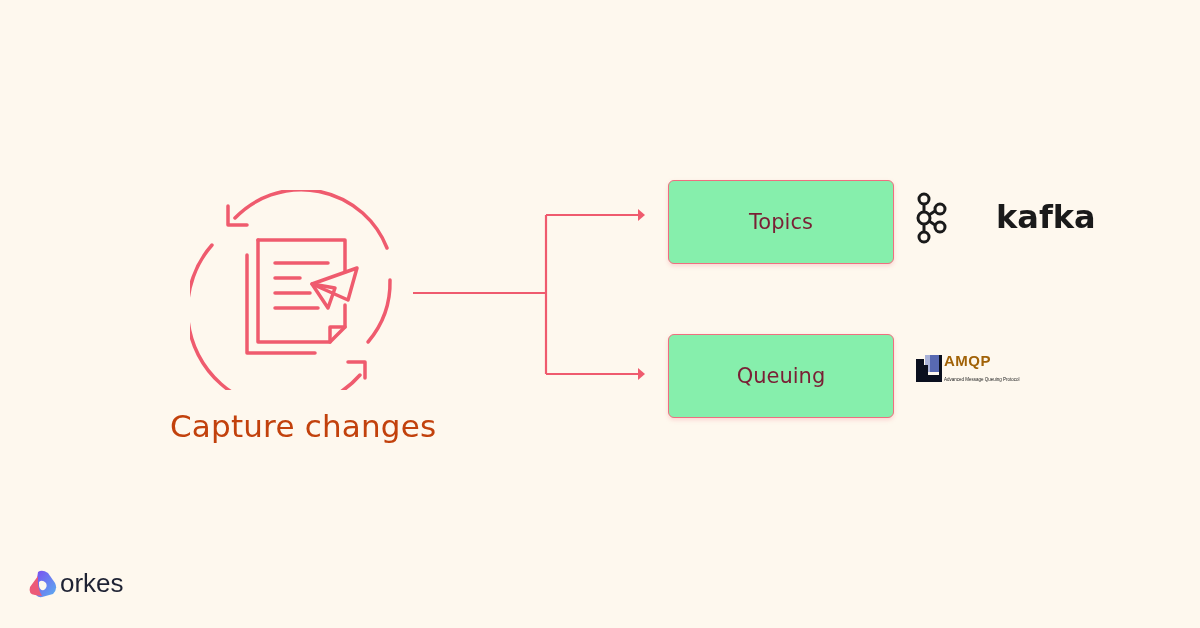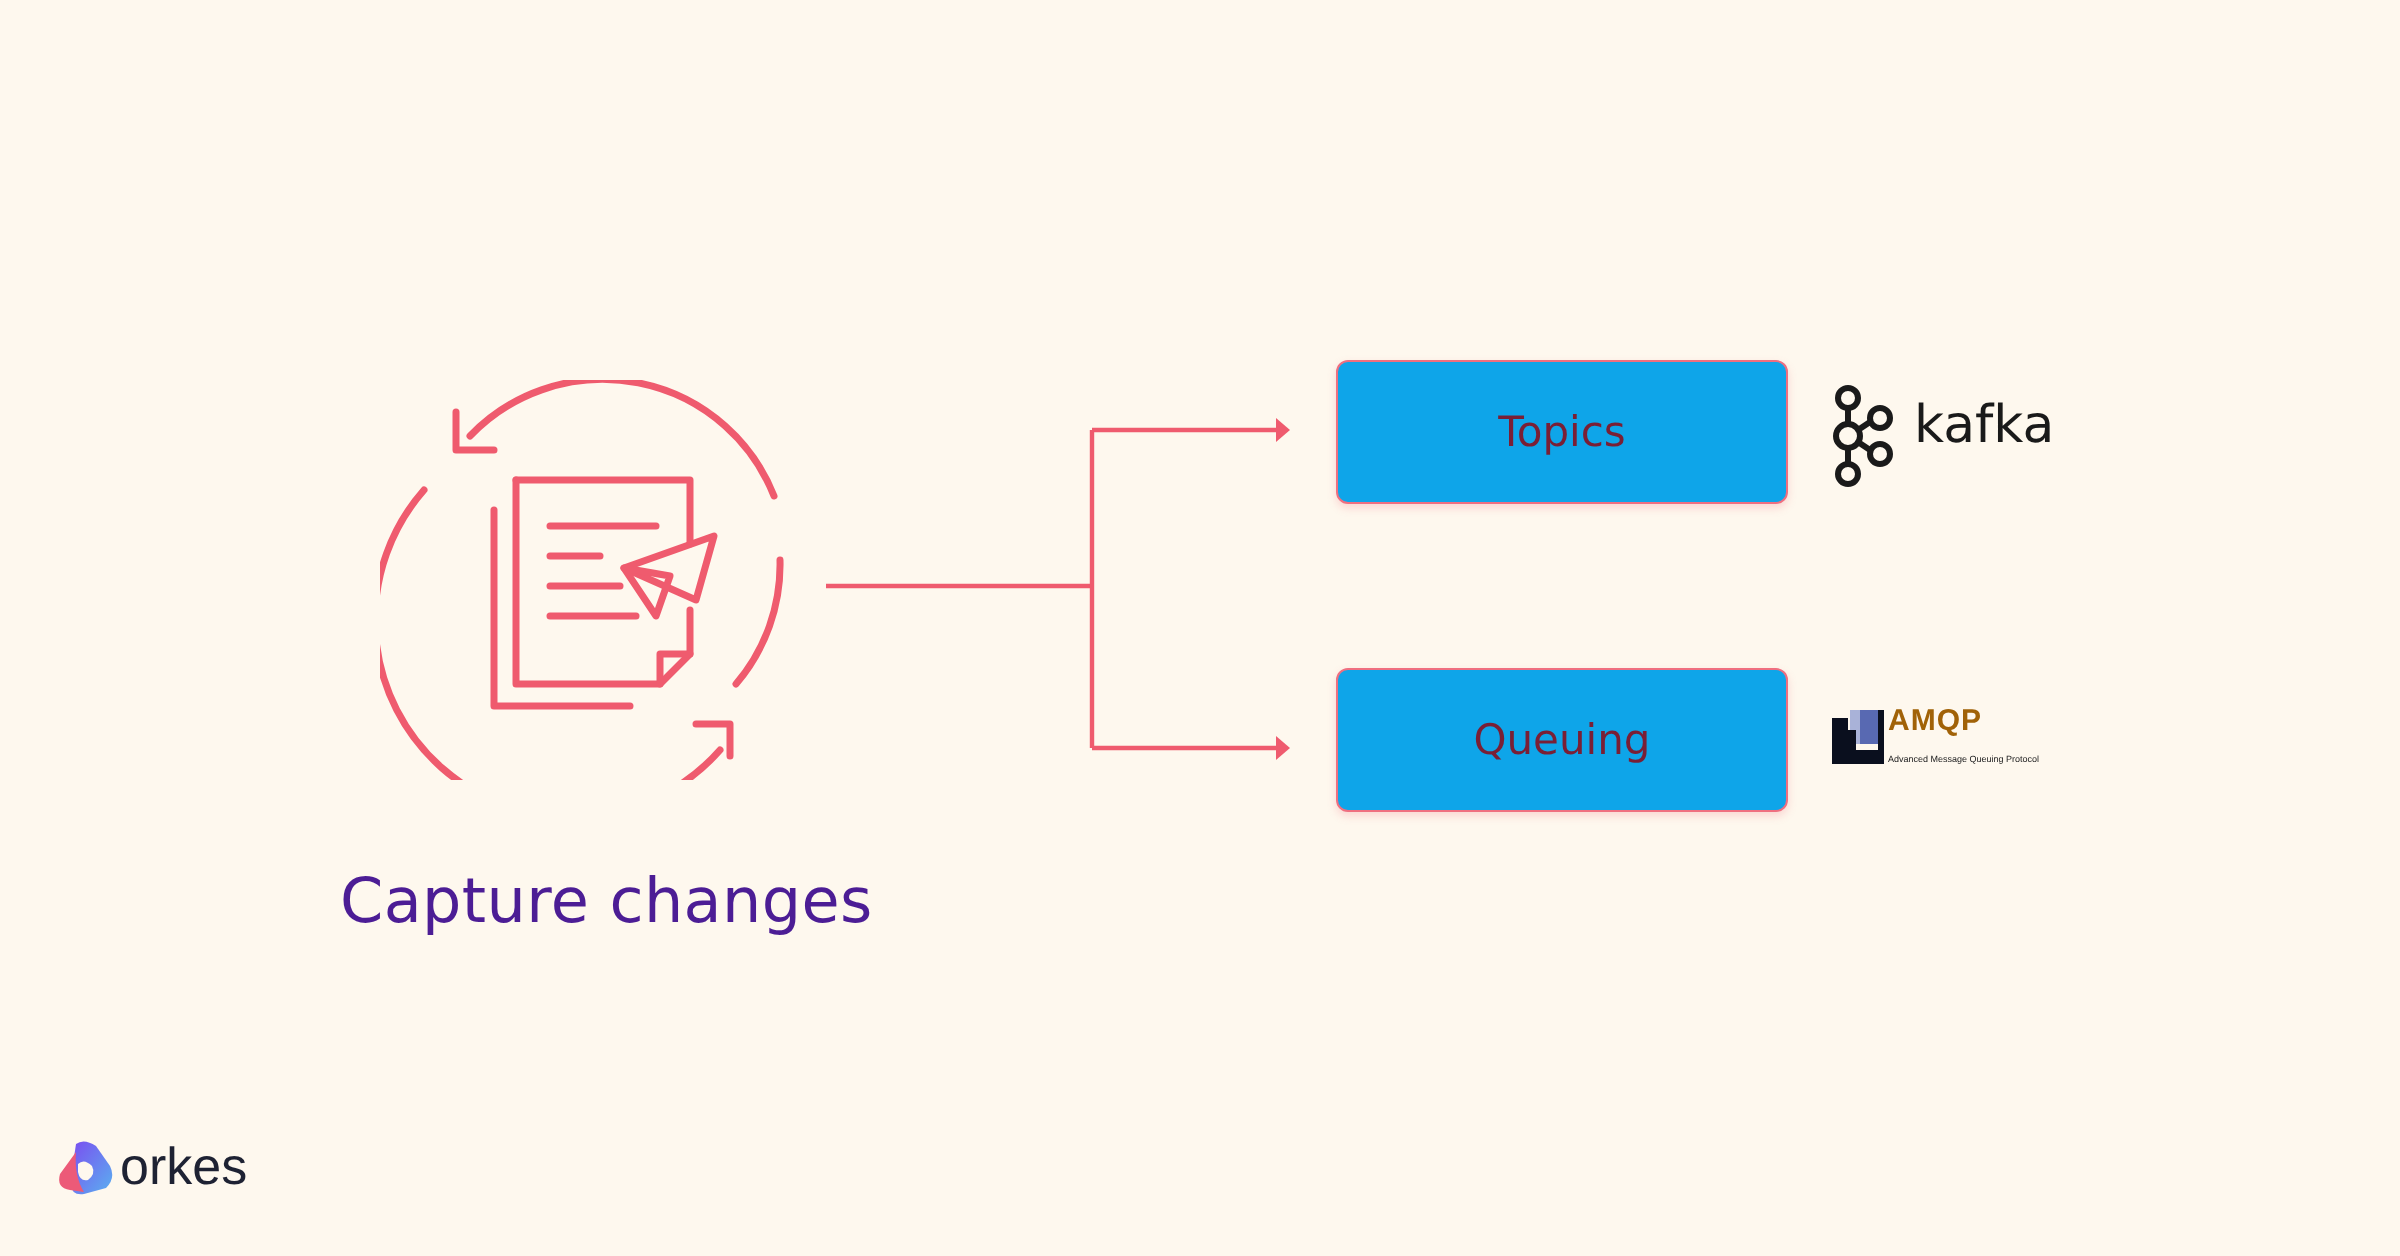--- a/index.html
+++ b/index.html
@@ -1,20 +1,20 @@
 <!DOCTYPE html>
 <html><head>
 <meta charset="utf-8">
 <style>
   html, body { margin:0; padding:0; }
   body { width:1200px; height:628px; background:#fef8ee; position:relative; overflow:hidden; font-family:"DejaVu Sans", sans-serif; }
   .abs { position:absolute; }
-  .box { position:absolute; width:226px; height:72px; background:#0ea5e9; border:1.5px solid #ef6f80; border-radius:6px; box-shadow:0 2px 4px rgba(239,111,128,0.25); display:flex; align-items:center; justify-content:center; color:#7a1f35; font-size:21px; box-sizing:border-box; }
-  .caption { position:absolute; left:170px; top:408px; font-size:31px; color:#4c1d95; letter-spacing:0.2px;margin-top:25px; }
-  .kafka-text { position:absolute; left:957px; top:198px; font-size:26px; color:#1a1a1a; font-weight:400; }
+  .box { position:absolute; width:226px; height:84px; background:#86efac; border:1.5px solid #ef6f80; border-radius:6px; box-shadow:0 2px 4px rgba(239,111,128,0.25); display:flex; align-items:center; justify-content:center; color:#7a1f35; font-size:21px; box-sizing:border-box; }
+  .caption { position:absolute; left:170px; top:408px; font-size:31px; color:#c2410c; letter-spacing:0.2px; }
+  .kafka-text { position:absolute; left:996px; top:198px; font-size:32px; color:#1a1a1a; font-weight:700; }
   .amqp-text { position:absolute; left:944px; top:352px; font-size:15px; font-weight:bold; color:#a16207; letter-spacing:0.5px; font-family:"Liberation Sans", sans-serif; }
   .amqp-sub { position:absolute; left:944px; top:377px; font-size:4.5px; color:#222; font-family:"Liberation Sans", sans-serif; white-space:nowrap; }
   .orkes-text { position:absolute; left:60px; top:568px; font-size:26px; font-weight:normal; color:#1e2233; font-family:"Liberation Sans", sans-serif; }
 </style>
 </head>
 <body>
 
 <svg class="abs" style="left:190px;top:190px" width="220" height="200" viewBox="0 0 220 200">
   <g fill="none" stroke="#ef5b6e" stroke-width="3.5" stroke-linecap="round" stroke-linejoin="round">
 

